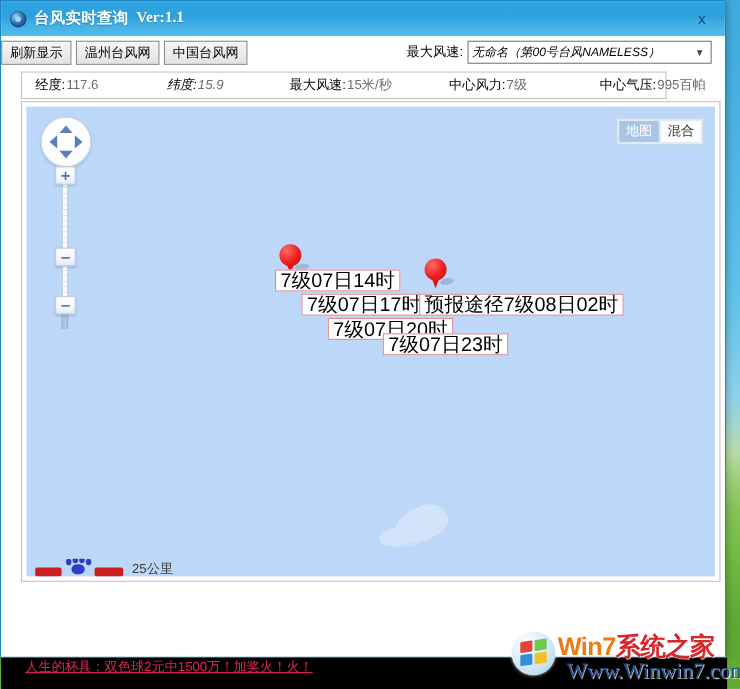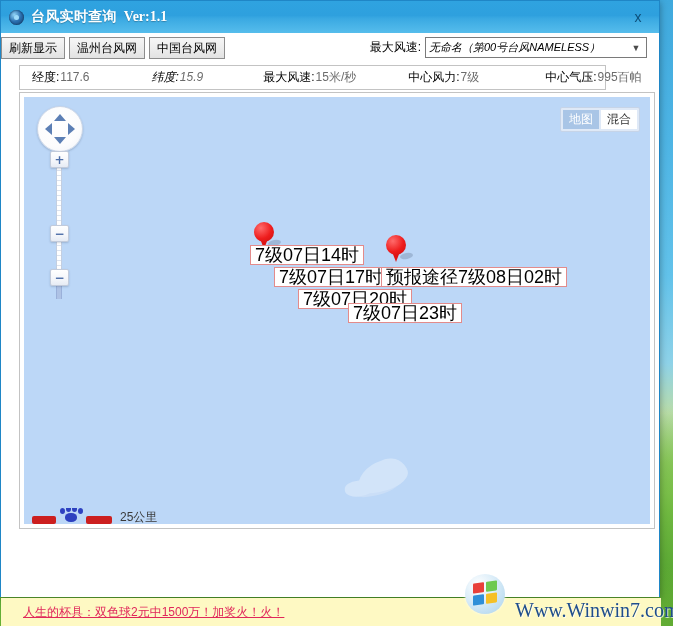--- a/index.html
+++ b/index.html
@@ -494,23 +494,23 @@
     box-sizing: border-box;
   }
 
   
   #status-strip {
     position: absolute;
     left: 0;
     top: 597px;
     width: 660px;
     height: 29px;
-    background: #fef9c3;
-    display: flex;
-    align-items: center;
+    background: #000000;
+    display: flex;
+    align-items: flex-start;
     box-sizing: border-box;
   }
   #status-link {
     margin-left: 22px;
     font-size: 12px;
     color: #e0275b;
     text-decoration: underline;
     white-space: nowrap;
     cursor: pointer;
   }
@@ -706,14 +706,17 @@
 </div>
 
 <div id="watermark">
   <div class="wm-orb"></div>
   <div class="wm-flag">
     <i></i>
       <i></i>
       <i></i>
       <i></i>
   </div>
+  <div class="wm-title">
+    <span>Win7</span><span class="cn">系统之家</span>
+  </div>
   <div class="wm-url">Www.Winwin7.com</div>
 </div>
 
 </body></html>

